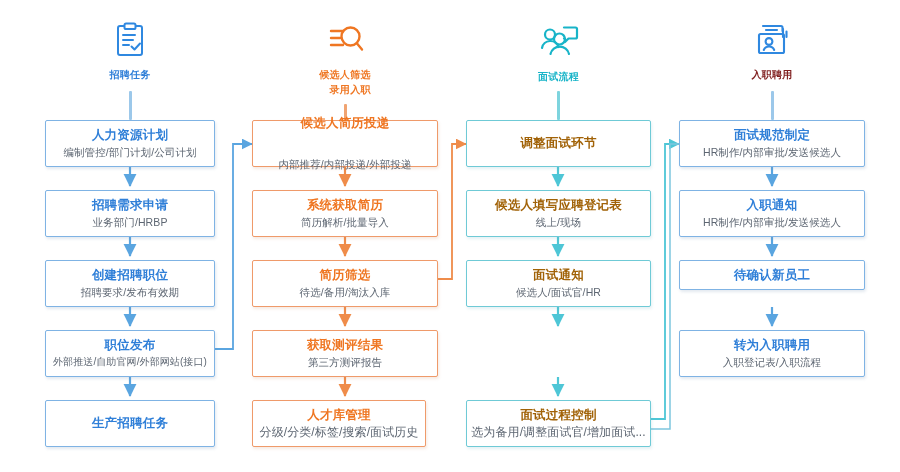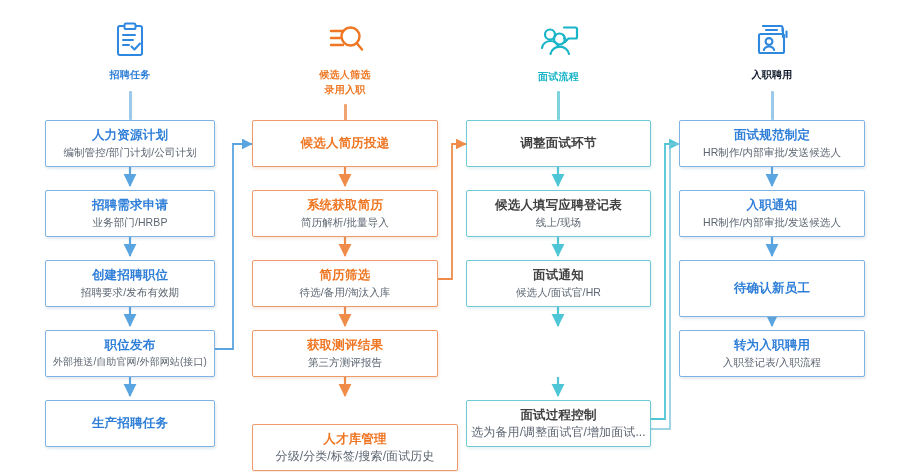--- a/index.html
+++ b/index.html
@@ -57,21 +57,21 @@
   .node.no-sub { }
 
   
   .t-blue { border-color:#7fb3e4; }
   .t-blue .n-title { color:#2f7fd8; }
   
   .t-orange { border-color:#ef9a6a; box-shadow:1px 2px 3px rgba(200,140,100,.18); }
   .t-orange .n-title { color:#ef7622; }
   
   .t-teal { border-color:#6fcad6; box-shadow:1px 2px 3px rgba(110,180,195,.18); }
-  .t-teal .n-title { color:#404040;text-align:center; }
+  .t-teal .n-title { color:#a16207;text-align:center; }
 
   
   .ic-blue { stroke:#2f88e0; }
   .ic-orange { stroke:#ef7622; }
   .ic-teal { stroke:#18b4c8; }
 </style>
 </head>
 <body>
 
 <div id="canvas">
@@ -165,42 +165,43 @@
 
   <div class="col" style="left:252px;width:186px;">
     <div class="col-head" style="top:18px;">
       <svg class="col-icon ic-orange" viewBox="0 0 44 44" fill="none" stroke-width="2.4" stroke-linecap="round" stroke-linejoin="round">
         <line x1="8" y1="13" x2="20" y2="13"></line>
         <line x1="8" y1="20" x2="17" y2="20"></line>
         <line x1="8" y1="27" x2="20" y2="27"></line>
         <circle cx="27.5" cy="18.5" r="9"></circle>
         <line x1="33.8" y1="25.2" x2="39" y2="31.5"></line>
       </svg>
-      <div class="col-title" style="color:#ef7622;">候选人筛选
+      <div class="col-title" style="color:#ef7622;text-align:right;">候选人筛选
 录用入职</div>
     </div>
     <div class="stem" style="left:91.5px;top:104px;height:17px;background:#f0a472;"></div>
   </div>
 
   <div class="node t-orange" style="left:252px;top:120px;width:186px;height:47px;gap:24px;">
     <div class="n-title">候选人简历投递</div>
+    <div class="n-sub">内部推荐/内部投递/外部投递</div>
   </div>
   <div class="node t-orange" style="left:252px;top:190px;width:186px;height:47px;">
     <div class="n-title">系统获取简历</div>
     <div class="n-sub">简历解析/批量导入</div>
   </div>
   <div class="node t-orange" style="left:252px;top:260px;width:186px;height:47px;">
     <div class="n-title">简历筛选</div>
     <div class="n-sub">待选/备用/淘汰入库</div>
   </div>
   <div class="node t-orange" style="left:252px;top:330px;width:186px;height:47px;">
     <div class="n-title">获取测评结果</div>
     <div class="n-sub">第三方测评报告</div>
   </div>
-  <div class="node t-orange" style="left:252px;top:400px;width:206px;height:47px;margin-top:24px;">
+  <div class="node t-orange" style="left:252px;top:400px;width:174px;height:47px;">
     <div class="n-title">人才库管理</div>
     <div class="n-sub" style="font-size:12px;">分级/分类/标签/搜索/面试历史</div>
   </div>
 
   <div class="col" style="left:466px;width:185px;">
     <div class="col-head" style="top:20px;">
       <svg class="col-icon ic-teal" viewBox="0 0 44 44" fill="none" stroke-width="2.2" stroke-linecap="round" stroke-linejoin="round">
         <circle cx="13" cy="14.5" r="5"></circle>
         <path d="M5 28 a8.5 8.5 0 0 1 16.5 -1"></path>
         <circle cx="22.5" cy="19" r="5.5"></circle>
@@ -232,34 +233,34 @@
     <div class="col-head" style="top:18px;">
       <svg class="col-icon ic-blue" viewBox="0 0 44 44" fill="none" stroke-width="2.1" stroke-linecap="round" stroke-linejoin="round">
         <path d="M13 8 H31 a1.5 1.5 0 0 1 1.5 1.5 V13"></path>
         <line x1="16" y1="12" x2="27" y2="12"></line>
         <line x1="16" y1="16" x2="24" y2="16"></line>
         <path d="M33 11 v8 M36.5 13.5 v5.5"></path>
         <rect x="9" y="16" width="25" height="19" rx="1.6"></rect>
         <circle cx="19" cy="23.5" r="3.4"></circle>
         <path d="M13.8 32 a5.6 5.6 0 0 1 10.4 0"></path>
       </svg>
-      <div class="col-title" style="color:#0f172a;">入职聘用</div>
+      <div class="col-title" style="color:#7f1d1d;">入职聘用</div>
     </div>
     <div class="stem" style="left:91.5px;top:91px;height:29px;background:#9cc8ea;"></div>
   </div>
 
   <div class="node t-blue" style="left:679px;top:120px;width:186px;height:47px;">
     <div class="n-title">面试规范制定</div>
     <div class="n-sub">HR制作/内部审批/发送候选人</div>
   </div>
   <div class="node t-blue" style="left:679px;top:190px;width:186px;height:47px;">
     <div class="n-title">入职通知</div>
     <div class="n-sub">HR制作/内部审批/发送候选人</div>
   </div>
-  <div class="node t-blue no-sub" style="left:679px;top:260px;width:186px;height:57px;">
+  <div class="node t-blue no-sub" style="left:679px;top:260px;width:186px;height:30px;">
     <div class="n-title">待确认新员工</div>
   </div>
   <div class="node t-blue" style="left:679px;top:330px;width:186px;height:47px;">
     <div class="n-title">转为入职聘用</div>
     <div class="n-sub">入职登记表/入职流程</div>
   </div>
 
 </div>
 
 </body></html>

